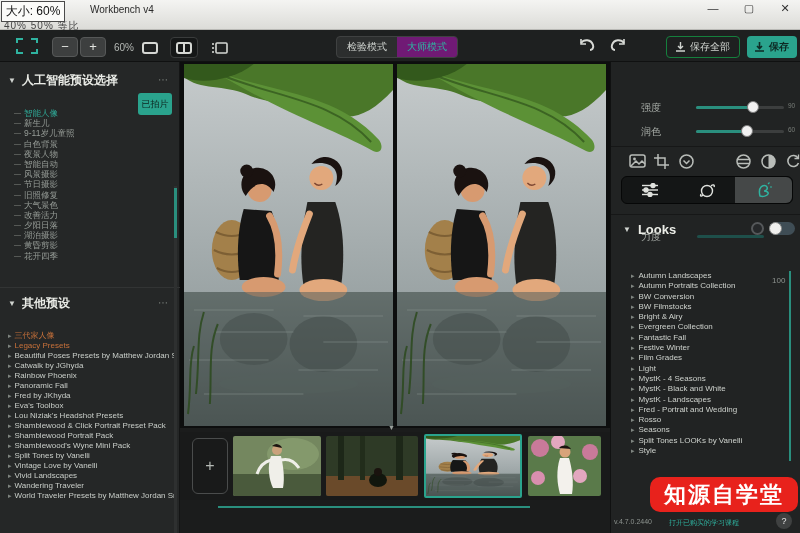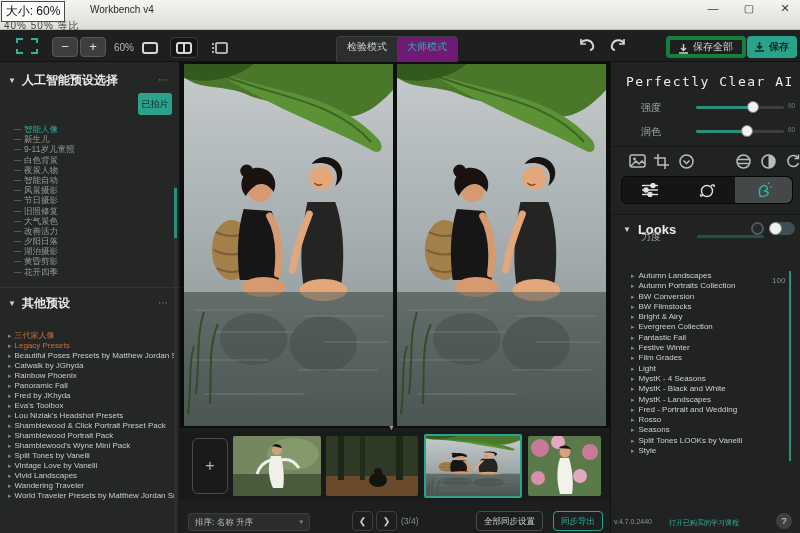--- a/index.html
+++ b/index.html
@@ -23,29 +23,29 @@
     background:#1e2020; border-bottom:1px solid #101111; }
   .tool-ic { position:absolute; color:#cfd3cf; }
   .frame-ic { left:16px; top:37px; color:#2fb3a0; }
   .zbtn { position:absolute; top:37px; width:26px; height:20px; background:#3d3f3f;
     border:1px solid #565858; border-radius:4px; color:#e2e4e0; font-size:13px;
     line-height:17px; text-align:center; }
   .zoom-label { position:absolute; left:114px; top:42px; font-size:10px; color:#b5b9b5; }
   .viewbtn { position:absolute; top:37px; width:28px; height:21px; border-radius:4px;
     display:flex; align-items:center; justify-content:center; color:#d5d7d3; }
   .viewbtn.pressed { background:#151717; border:1px solid #3a3c3c; }
-  .mode-switch { position:absolute; left:336px; top:36px; height:28px; display:flex;
+  .mode-switch { position:absolute; left:336px; top:36px; height:22px; display:flex;
     background:#2c2e2e; border:1px solid #3f4141; border-radius:4px; overflow:hidden; }
   .mode-cell { padding:0 10px; font-size:10px; line-height:20px; color:#cfd3cf; }
   .mode-cell.selected { background:#701a75; color:#2fb3a0; }
   .undo-btn { position:absolute; left:578px; top:37px; color:#d8dad6; }
   .redo-btn { position:absolute; left:610px; top:37px; color:#d8dad6; }
   .saveall-btn { position:absolute; left:666px; top:36px; height:22px; padding:0 9px;
-    border:4px solid #15803d; border-radius:4px; color:#cfd3cf; font-size:10px;
-    display:flex; align-items:flex-end; gap:5px; }
+    border:1px solid #15803d; border-radius:4px; color:#cfd3cf; font-size:10px;
+    display:flex; align-items:center; gap:5px; }
   .save-btn { position:absolute; left:747px; top:36px; height:22px; padding:0 8px;
     background:#2aa38d; border-radius:4px; color:#0d2a24; font-size:10px; font-weight:bold;
     display:flex; align-items:center; gap:5px; }
 
   
   .sidebar { position:absolute; left:0; top:62px; width:180px; height:471px;
     background:#252727; border-right:1px solid #141515; }
   .sec-head { position:absolute; left:8px; display:flex; align-items:center; gap:6px;
     color:#e9ebe6; font-size:12px; font-weight:bold; }
   .tri { font-size:8px; color:#cfd3cf; }
@@ -270,21 +270,21 @@
     <span>保存</span>
   </div>
 
   <div class="sidebar">
     <div class="sec-head" style="top:10px">
       <span class="tri">▼</span>
       <span>人工智能预设选择</span>
     </div>
     <div class="dots" style="top:12px">⋯</div>
     <div class="apply-btn" style="top:31px">已拍片</div>
-    <div class="ai-list" style="top:62px">
+    <div class="ai-list" style="top:46px">
 
     <div class="ai-item selected"><span>智能人像</span></div>
         <div class="ai-item"><span>新生儿</span></div>
         <div class="ai-item"><span>9-11岁儿童照</span></div>
         <div class="ai-item"><span>白色背景</span></div>
         <div class="ai-item"><span>夜景人物</span></div>
         <div class="ai-item"><span>智能自动</span></div>
         <div class="ai-item"><span>风景摄影</span></div>
         <div class="ai-item"><span>节日摄影</span></div>
         <div class="ai-item"><span>旧照修复</span></div>
@@ -378,34 +378,22 @@
           <circle cx="52" cy="40" r="7" fill="#e3a7bf"></circle>
         <circle cx="10" cy="42" r="7" fill="#d98fae"></circle>
         <path d="M32,22 C28,34 29,48 32,58 L44,58 C46,46 44,32 41,22 Z" fill="#f3f1ec"></path>
         <circle cx="37" cy="16" r="5.5" fill="#d8a37a"></circle>
         <path d="M31,12 a7,6 0 0 1 12,1" fill="#1c1410"></path>
       </svg>
     </div>
     <div class="strip-line"></div>
   </div>
 
-  <div class="bottombar">
-    <div class="sort-ctl">
-      <span>排序: 名称 升序</span>
-      <span class="caret">▾</span>
-    </div>
-    <div class="navbtn" style="left:172px">❮</div>
-    <div class="navbtn" style="left:196px">❯</div>
-    <div class="counter">(3/4)</div>
-    <div class="syncall-btn">全部同步设置</div>
-    <div class="syncexp-btn">同步导出</div>
-  </div>
 
   <div class="rightpanel">
-    <div class="rp-title">Perfectly Clear AI</div>
 
     <div class="sl-row" style="top:62px">
       <span class="sl-label">润色</span>
       <div class="sl-track">
         <div class="sl-fill" style="width: 58%;">
             <div class="sl-knob"></div>
           </div>
       </div>
       <span class="sl-val">60</span>
     </div>
@@ -525,14 +513,15 @@
       </div>
     <div class="lk-scroll"></div>
 
     <div class="rp-footer">
       <span class="version">v.4.7.0.2440</span>
       <span class="footer-link">打开已购买的学习课程</span>
       <span class="help-circle">?</span>
     </div>
   </div>
 
+  <div class="watermark">知源自学堂</div>
 
 </div>
 
 </body></html>

